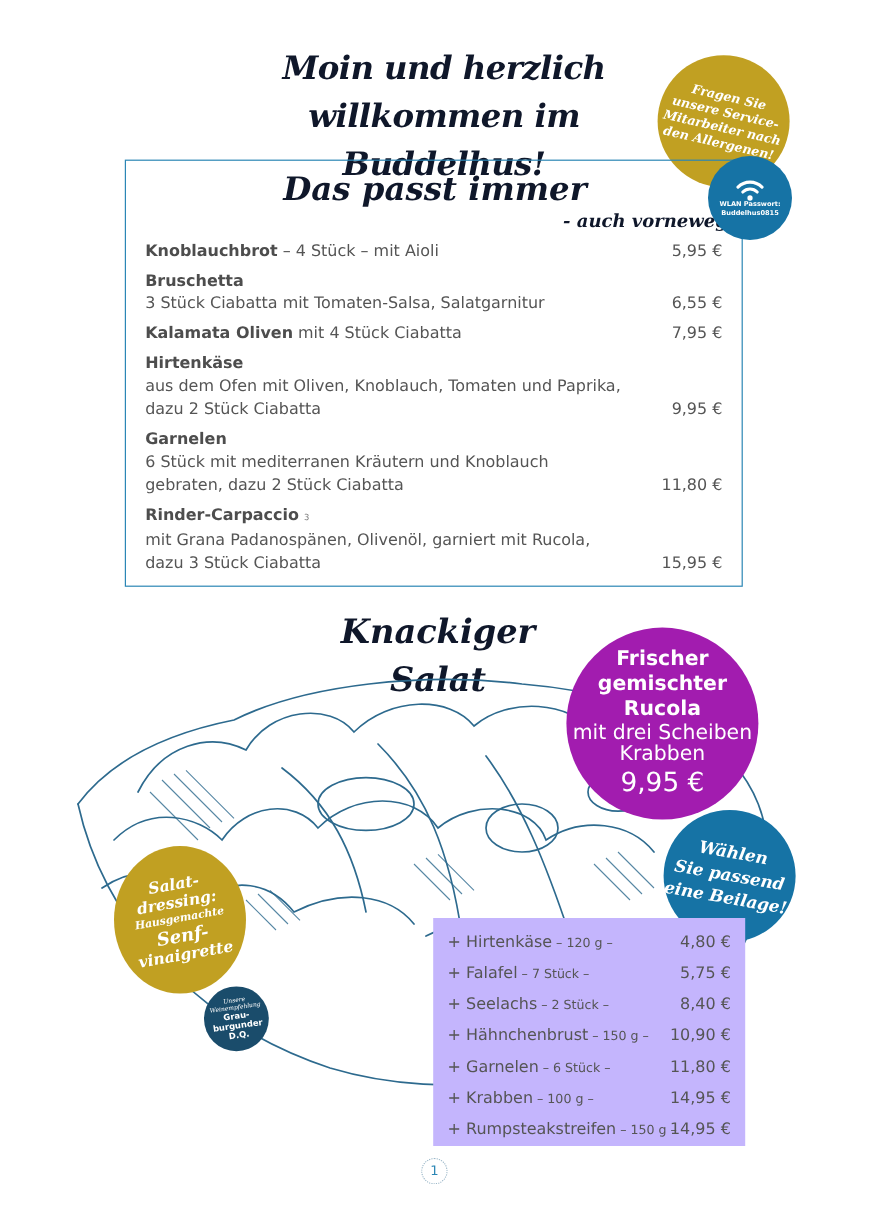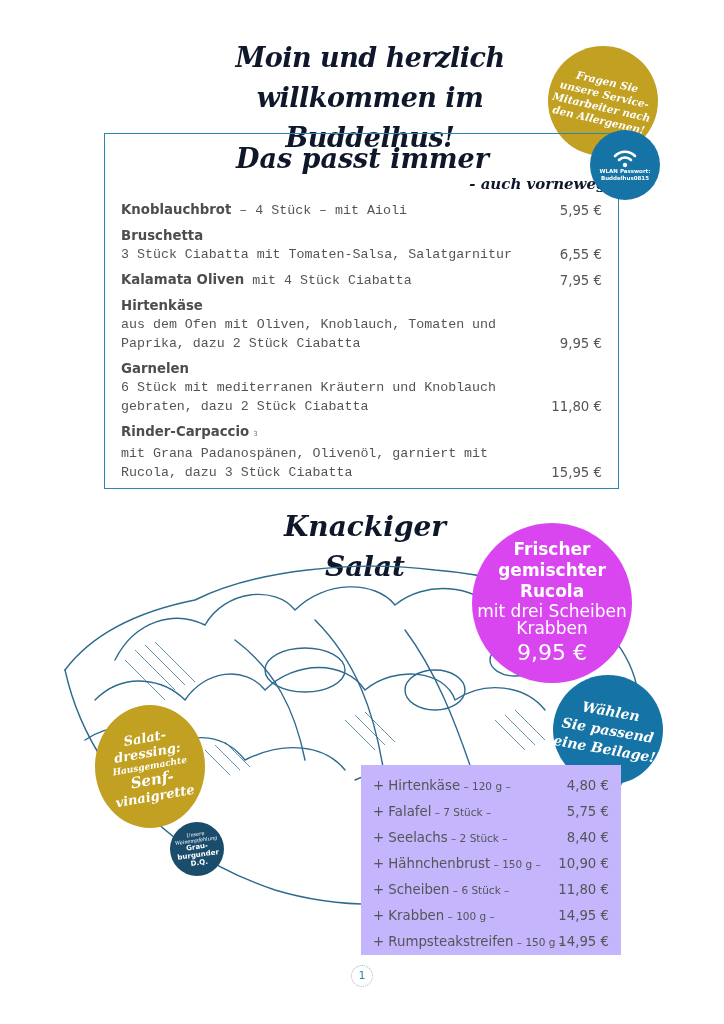--- a/index.html
+++ b/index.html
@@ -45,31 +45,31 @@
     position: absolute; left: 2px; right: 0; top: 8px; text-align: center;
     font-size: 27px; line-height: 34px;
   }
   #starter-sub {
     position: absolute; left: 0; right: 0; top: 40px; text-align: right;
     font-size: 15px; line-height: 20px;
   }
   .menu-list { position: absolute; left: 16px; right: 16px; top: 66px; }
   .mi { position: relative; font-size: 13.3px; line-height: 19px; margin-bottom: 6px; }
   .mi .name { font-weight: bold; color: #4d4d4d; }
-  .mi .desc { color: #555; font-family: Liberation Mono, monospace; }
+  .mi .desc { color: #555; }
   .mi .price { position: absolute; right: 0; bottom: 0; color: #555; }
   .mi .allergen-mark { font-size: 7px; color: #777; }
   #salad-title {
     position: absolute; left: 240px; top: 507px; width: 250px; text-align: center;
     font-size: 28px; line-height: 40px;
   }
   #salad-illustration { position: absolute; left: 55px; top: 550px; width: 600px; height: 400px; }
   #salad-badge {
     position: absolute; left: 472px; top: 523px; width: 160px; height: 160px;
-    border-radius: 50%; background: #d946ef; color: #fff; text-align: center;
+    border-radius: 50%; background: #a21caf; color: #fff; text-align: center;
     display: flex; flex-direction: column; align-items: center; justify-content: center;
   }
   #salad-badge .t { font-weight: bold; font-size: 17px; line-height: 21px; }
   #salad-badge .s { font-size: 17px; line-height: 16px; margin-top: 1px; }
   #salad-badge .p { font-size: 22px; line-height: 30px; margin-top: 2px; }
   #side-badge {
     position: absolute; left: 553px; top: 675px; width: 110px; height: 110px;
     border-radius: 50%; background: #1673a5;
     display: flex; align-items: center; justify-content: center;
   }
@@ -246,21 +246,21 @@
   </div>
   <div class="side">
     <span>+ Seelachs</span><span class="qty"> – 2 Stück –</span>
     <span class="price">8,40 €</span>
   </div>
   <div class="side">
     <span>+ Hähnchenbrust</span><span class="qty"> – 150 g –</span>
     <span class="price">10,90 €</span>
   </div>
   <div class="side">
-    <span>+ Scheiben</span><span class="qty"> – 6 Stück –</span>
+    <span>+ Garnelen</span><span class="qty"> – 6 Stück –</span>
     <span class="price">11,80 €</span>
   </div>
   <div class="side">
     <span>+ Krabben</span><span class="qty"> – 100 g –</span>
     <span class="price">14,95 €</span>
   </div>
   <div class="side">
     <span>+ Rumpsteakstreifen</span><span class="qty"> – 150 g –</span>
     <span class="price">14,95 €</span>
   </div>

